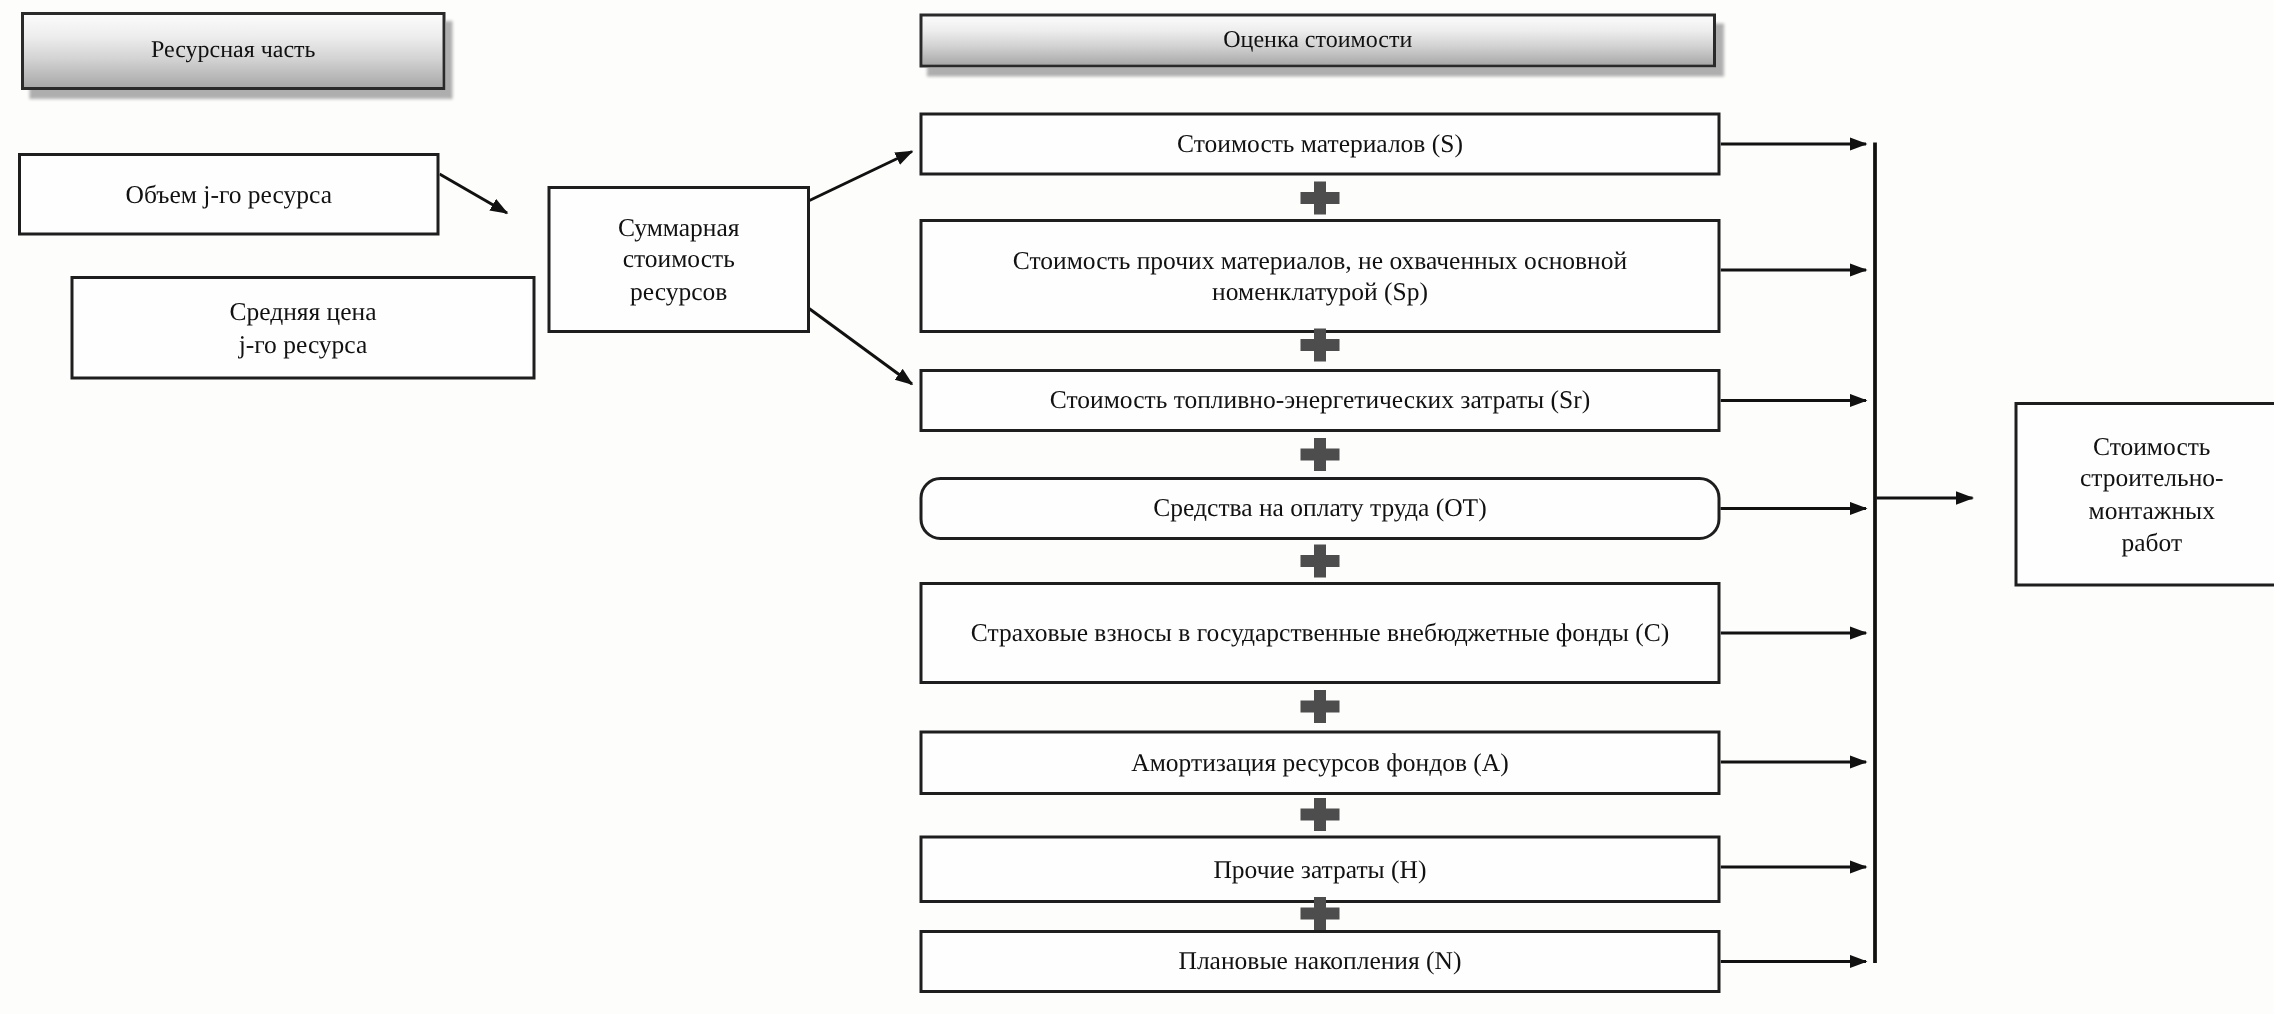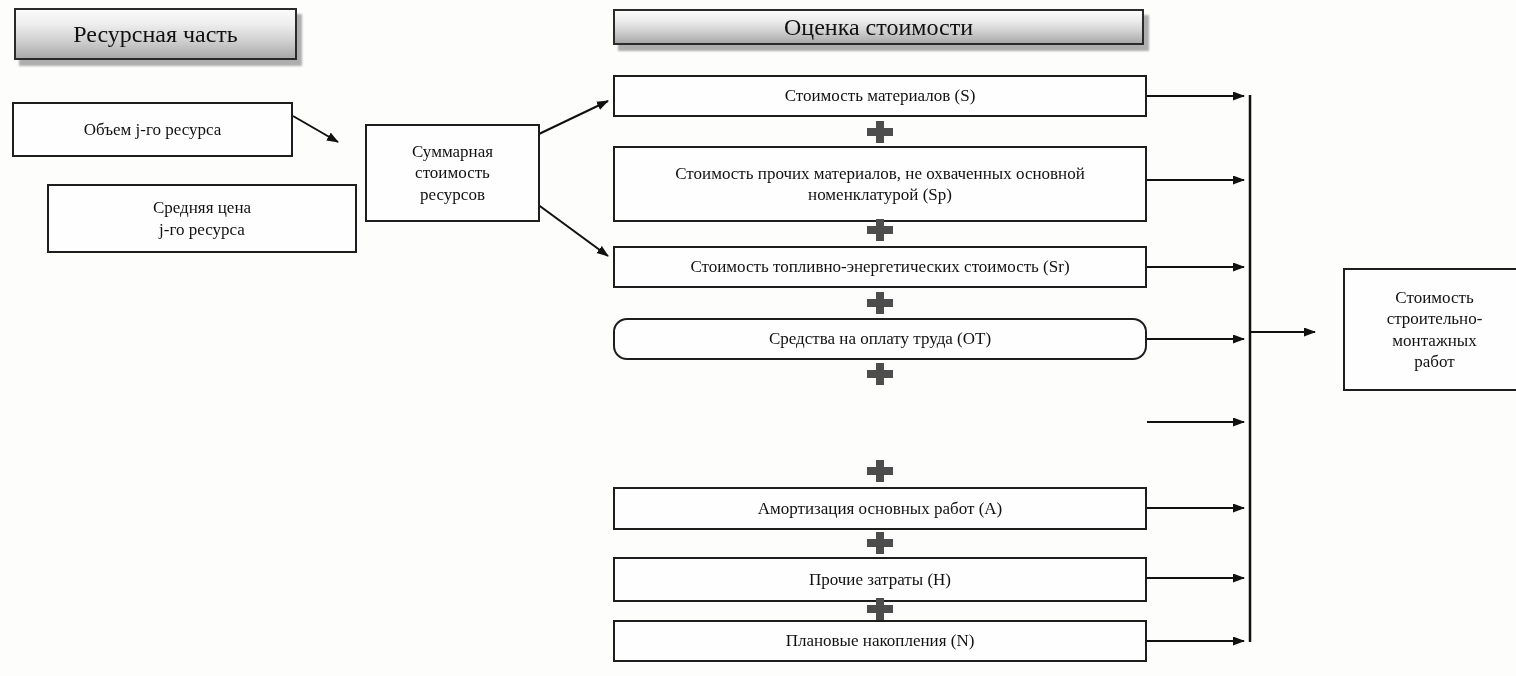--- a/index.html
+++ b/index.html
@@ -40,21 +40,21 @@
   .hdr {
     position: absolute;
     box-sizing: border-box;
     border: 2px solid #2a2a2a;
     background: linear-gradient(180deg, #fbfbfb 0%, #ededed 30%, #d2d2d2 62%, #a9a9a9 100%);
     box-shadow: 5px 6px 2px #aeaeae;
     display: flex;
     align-items: center;
     justify-content: center;
     text-align: right;
-    font-size: 24px;
+    font-size: 16px;
   }
   .multiline { white-space: pre-line; margin-left: 22px; }
   .plus {
     position: absolute;
     width: 26px;
     height: 22px;
   }
   .plus::before {
     content: "";
     position: absolute;
@@ -112,26 +112,27 @@
 j-го ресурса</div>
 
   <div class="box multiline" style="left:343px; top:124px; width:175px; height:98px;">Суммарная
 стоимость
 ресурсов</div>
 
   <div class="box" style="left:613px; top:75px; width:534px; height:42px;">Стоимость материалов (S)</div>
 
   <div class="box" style="left:613px; top:146px; width:534px; height:76px;">Стоимость прочих материалов, не охваченных основной номенклатурой (Sp)</div>
 
-  <div class="box" style="left:613px; top:246px; width:534px; height:42px;">Стоимость топливно-энергетических стоимость (Sr)</div>
+  <div class="box" style="left:613px; top:246px; width:534px; height:42px;">Стоимость топливно-энергетических затраты (Sr)</div>
 
   <div class="box" style="left:613px; top:318px; width:534px; height:42px;border-radius:14px;">Средства на оплату труда (ОТ)</div>
 
+  <div class="box" style="left:613px; top:388px; width:534px; height:68px;">Страховые взносы в государственные внебюджетные фонды (С)</div>
 
-  <div class="box" style="left:613px; top:487px; width:534px; height:43px;">Амортизация основных работ (А)</div>
+  <div class="box" style="left:613px; top:487px; width:534px; height:43px;">Амортизация ресурсов фондов (А)</div>
 
   <div class="box" style="left:613px; top:557px; width:534px; height:45px;">Прочие затраты (Н)</div>
 
   <div class="box" style="left:613px; top:620px; width:534px; height:42px;">Плановые накопления (N)</div>
 
   <div class="plus" style="left:867px; top:121px;"></div>
   <div class="plus" style="left:867px; top:219px;"></div>
   <div class="plus" style="left:867px; top:292px;"></div>
   <div class="plus" style="left:867px; top:363px;"></div>
   <div class="plus" style="left:867px; top:460px;"></div>

